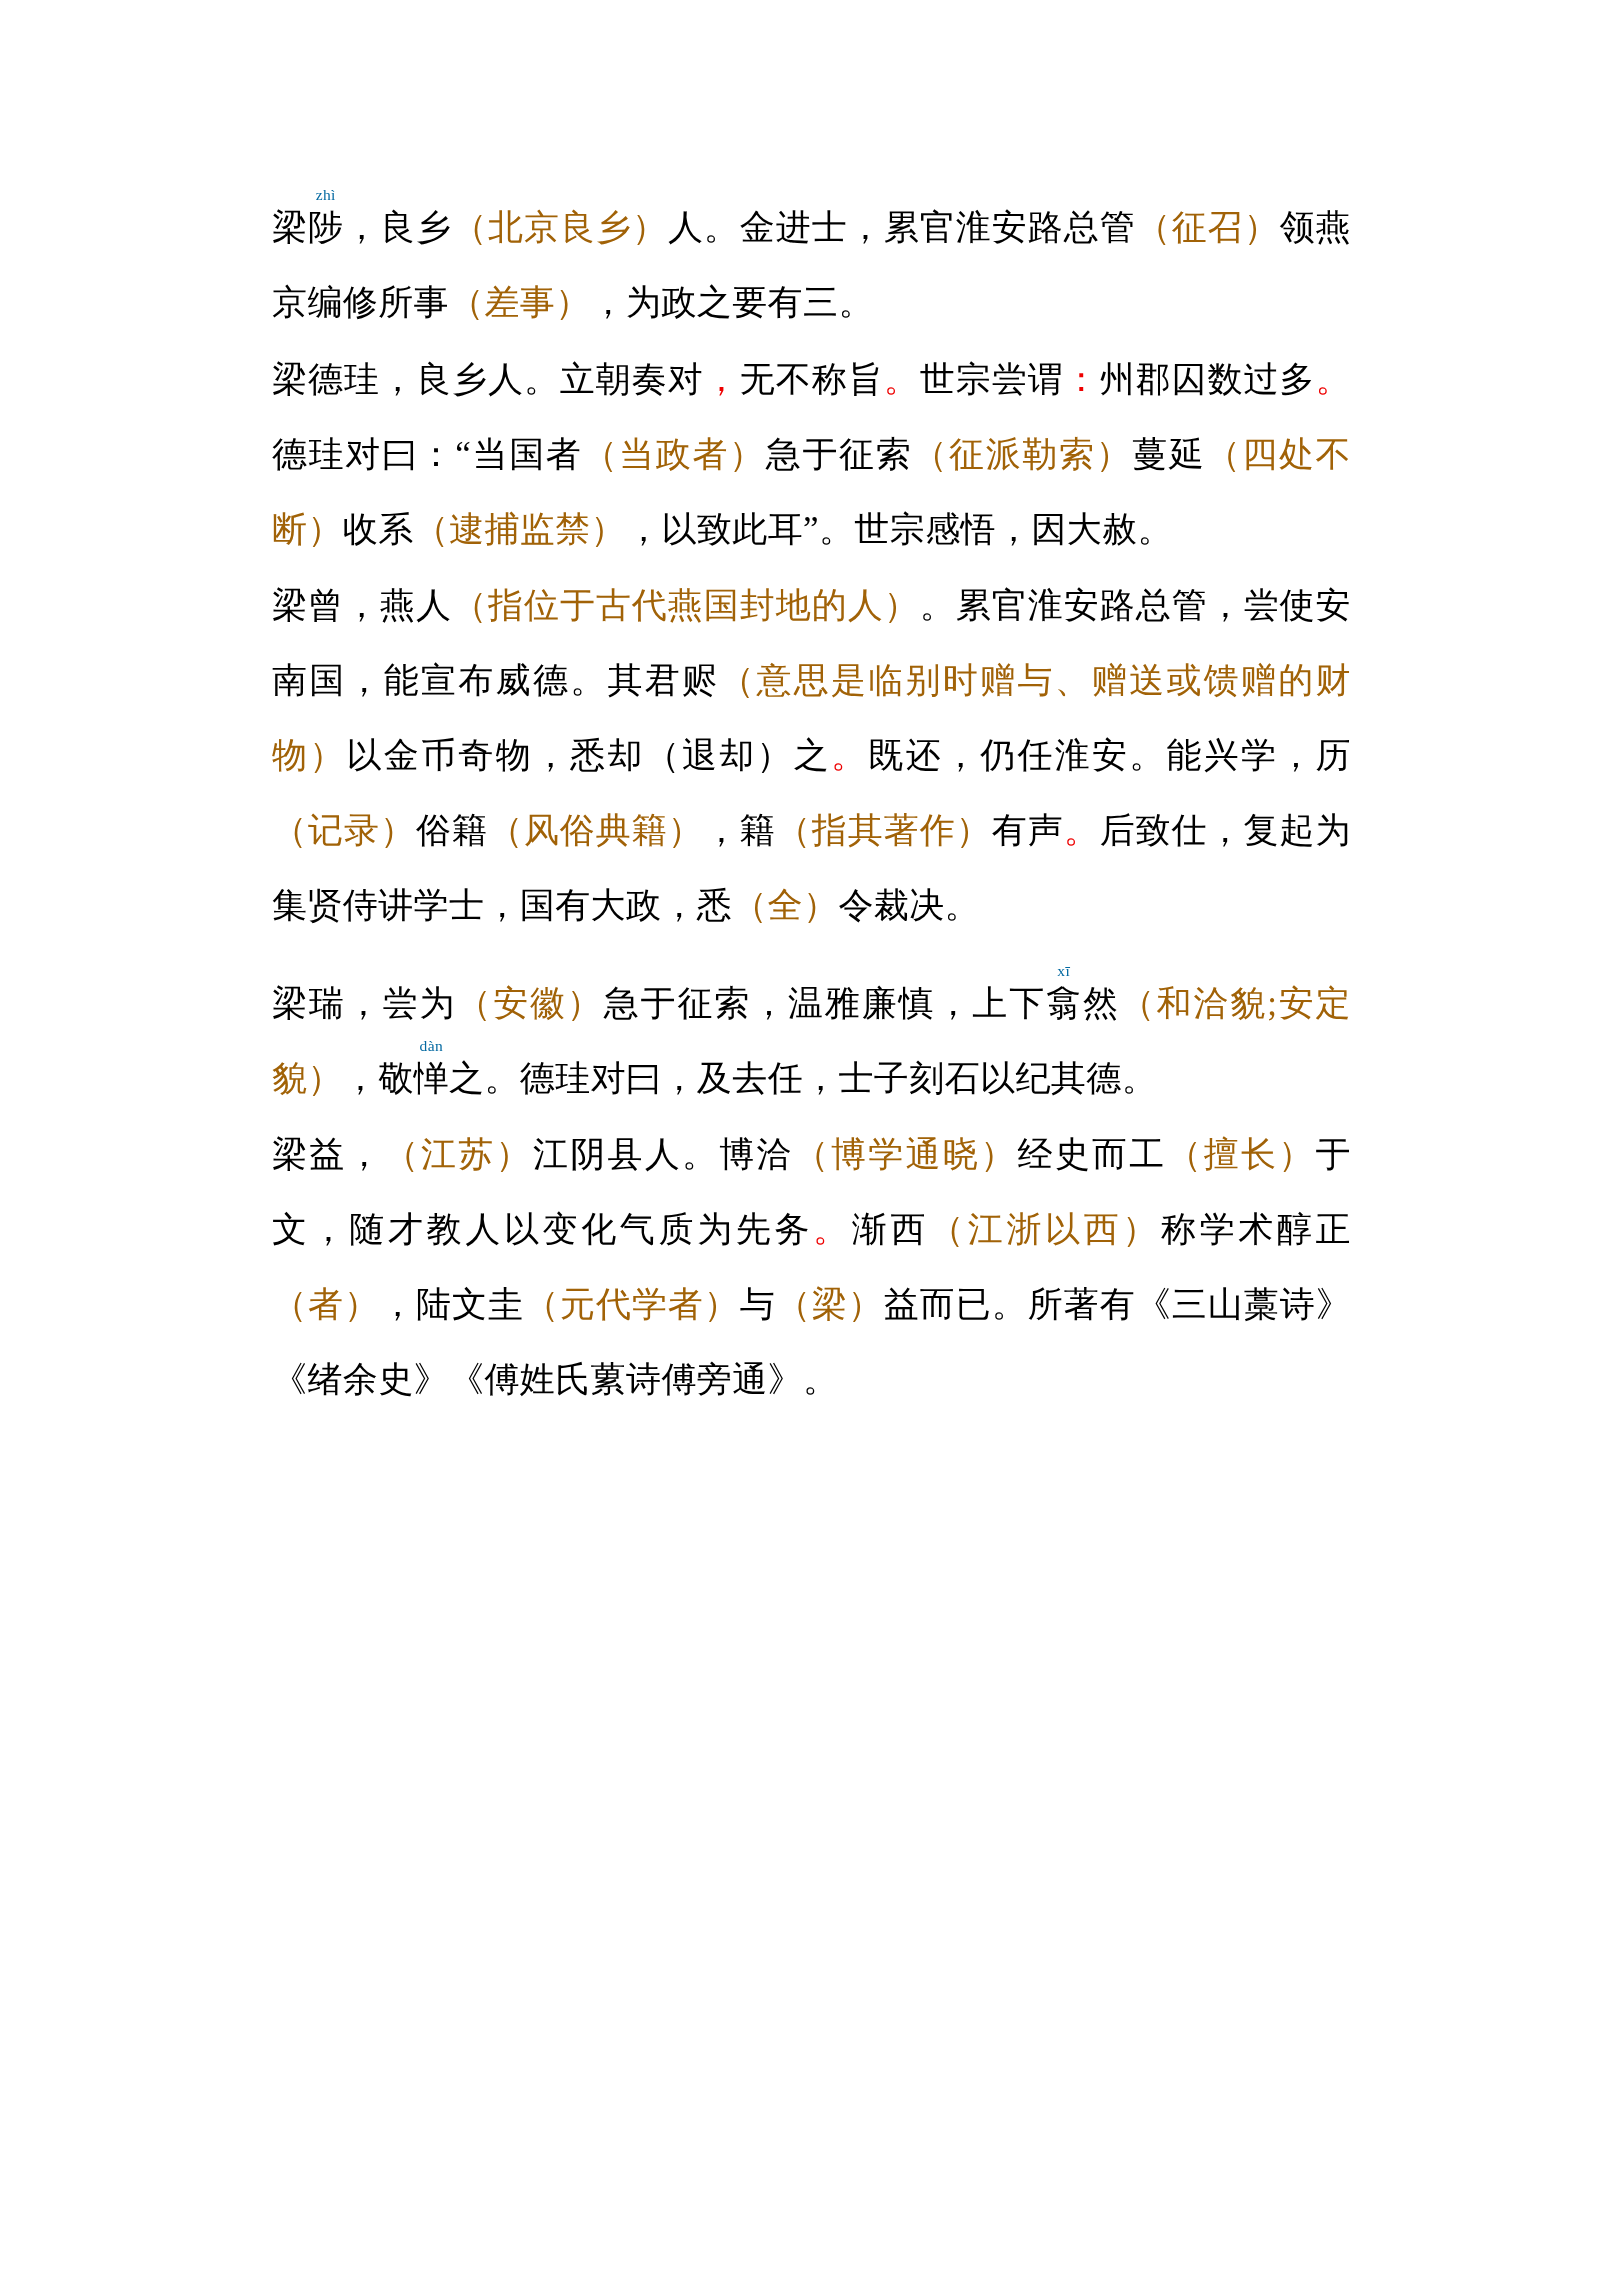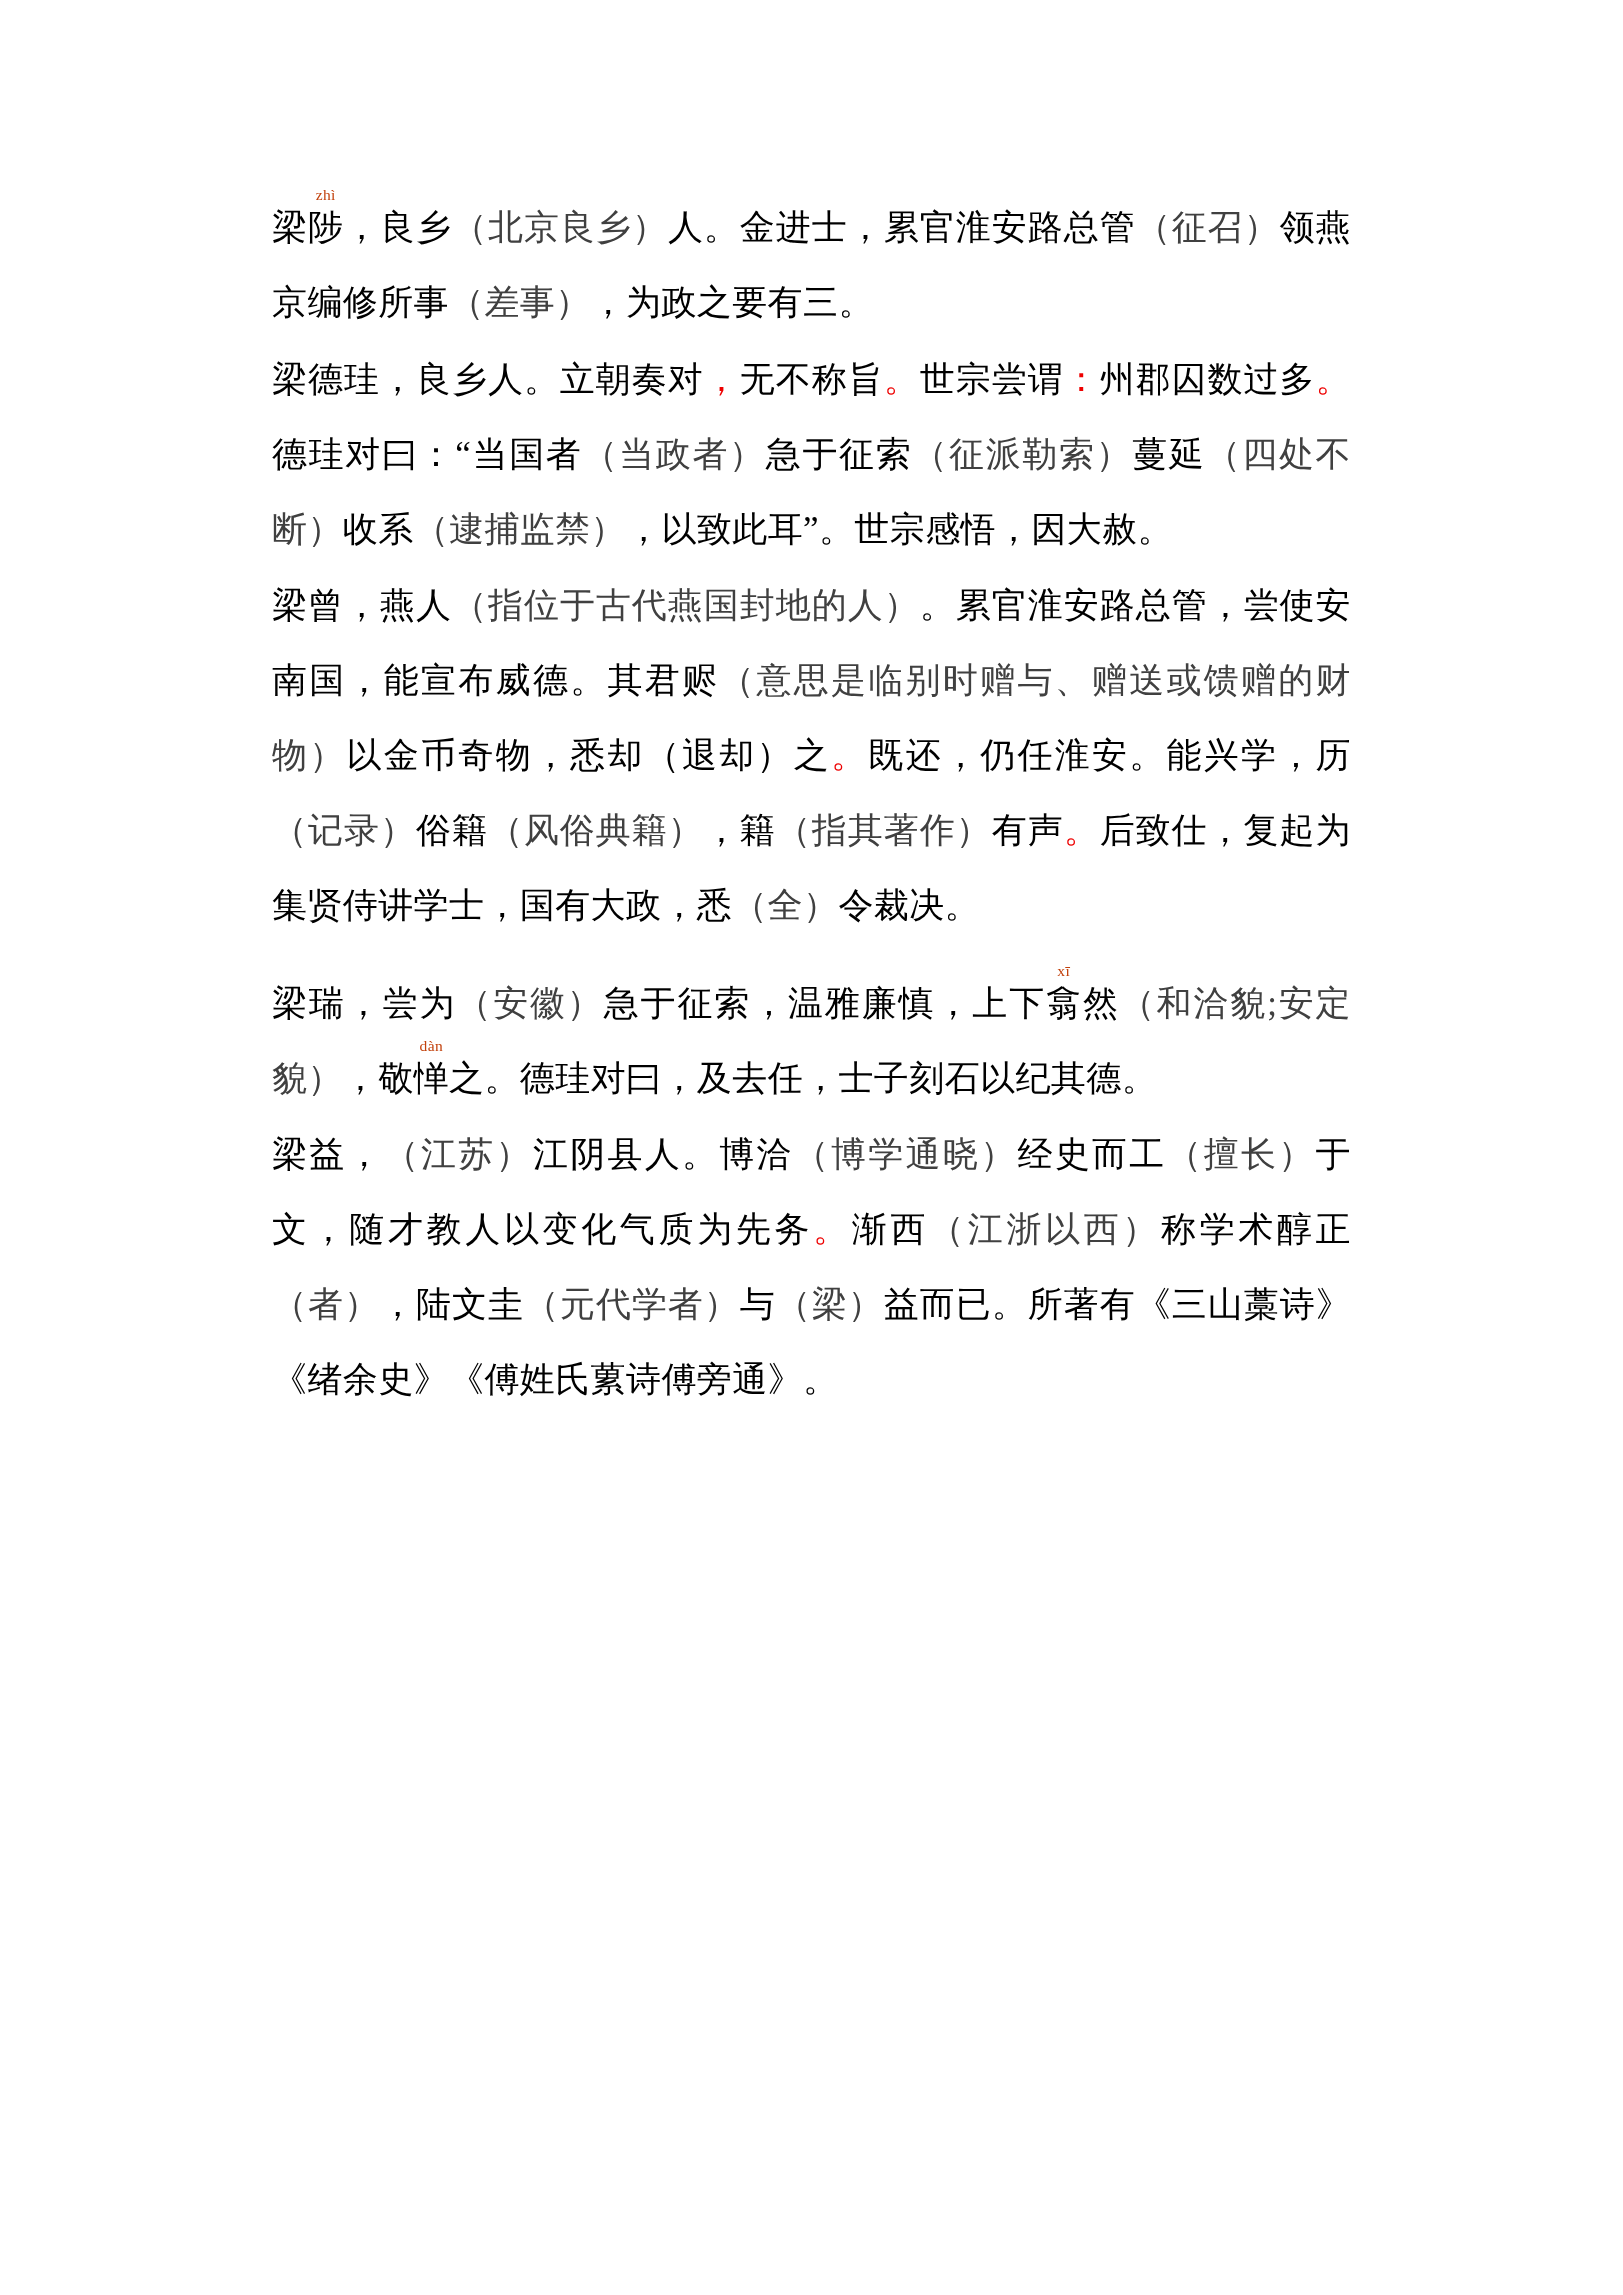--- a/index.html
+++ b/index.html
@@ -29,41 +29,41 @@
     letter-spacing: 0.4px;
     text-align: justify;
     text-justify: inter-character;
   }
   p.para {
     margin: 0 0 1.6px 0;
     padding: 0;
     text-indent: 0;
   }
   
-  .gloss { color: #404040; }
+  .gloss { color: #a16207; }
   .rp    { color: #ee0000; }  
   
   .ruby {
     display: inline-block;
     position: relative;
     line-height: 1;
     vertical-align: baseline;
   }
   .ruby > .base { display: inline-block; }
   .ruby > .pin {
     position: absolute;
     left: 50%;
     transform: translateX(-50%);
     bottom: 100%;
     margin-bottom: 7.4px;
     font-size: 15.5px;
     line-height: 1;
     white-space: nowrap;
     font-family: "Liberation Serif", "DejaVu Serif", serif;
-    color: #c2410c;
+    color: #0369a1;
     letter-spacing: 0.4px;
   }
   .spacer-lg { height: 21px; }
 </style>
 </head>
 <body>
 
 <div class="page">
   <div class="doc-body">
 

